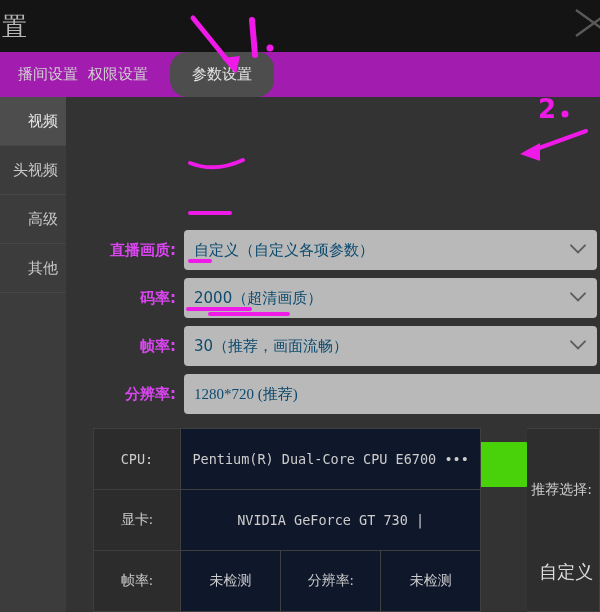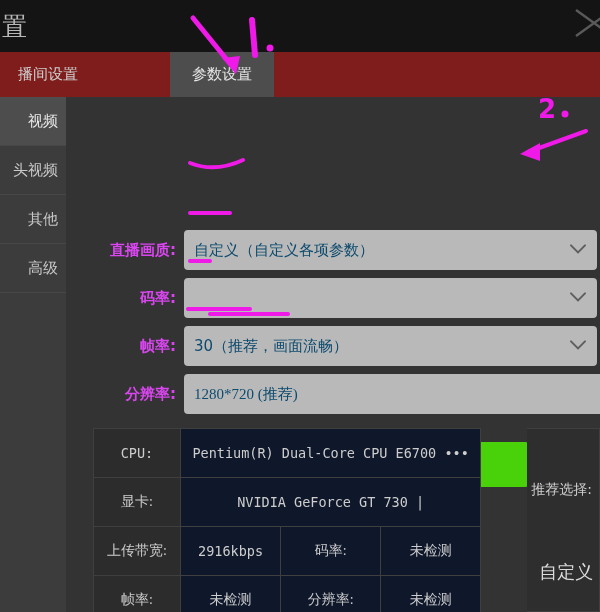--- a/index.html
+++ b/index.html
@@ -23,29 +23,29 @@
   }
   .close-btn {
     position: absolute; right: -16px; top: 6px; width: 44px; height: 34px;
     cursor: pointer;
   }
   .close-btn svg { display:block; }
 
   
   .tabbar {
     position: absolute; left: 0; top: 52px; width: 600px; height: 45px;
-    background: #7f1d1d;
+    background: #a21caf;
   }
   .tab {
     position: absolute; top: 0; height: 45px;
     display: flex; align-items: center; justify-content: center;
     font-size: 15px; color: #cfcfcf; cursor: pointer;
     white-space: nowrap;
   }
-  .tab.active { background: #4d4d4d; color: #e6e6e6; }
+  .tab.active { background: #4d4d4d; color: #e6e6e6; border-radius: 17px; }
 
   
   .sidebar {
     position: absolute; left: 0; top: 97px; width: 66px; height: 515px;
     background: #3c3c3c;
   }
   .side-item {
     position: relative; height: 49px; width: 66px;
     display: flex; align-items: center; justify-content: flex-end;
     padding-right: 8px;
@@ -153,55 +153,59 @@
       <svg width="44" height="34" viewBox="0 0 44 34">
         <path d="M4 4 L40 30 M40 4 L4 30" stroke="#5a5a5a" stroke-width="2.4" fill="none"></path>
       </svg>
     </div>
   </div>
 
   <div class="tabbar">
     <div class="tab" id="tab0" style="left: -8px; width: 112px;">
       <span>播间设置</span>
     </div>
+    <div class="tab" id="tab1" style="left: 66px; width: 104px;">
+      <span>权限设置</span>
+    </div>
     <div class="tab active" id="tab2" style="left: 170px; width: 104px;">
       <span>参数设置</span>
     </div>
   </div>
 
   <div class="sidebar">
     <div class="side-item active">
       <span>视频</span>
     </div>
     <div class="side-item">
       <span>头视频</span>
     </div>
     <div class="side-item">
+      <span>高级</span>
+    </div>
+    <div class="side-item">
       <span>其他</span>
-    </div>
-    <div class="side-item">
-      <span>高级</span>
     </div>
   </div>
 
   <div class="main">
 
     <div class="form-row" id="row0" style="top: 133px; width: 534px;">
       <div class="form-label" style="right: 424px;">直播画质:</div>
       <div class="select" id="sel0" style="left: 118px; width: 413px;">
         <span class="select-value">自定义（自定义各项参数）</span>
         <svg class="chev" viewBox="0 0 18 12">
           <path d="M2 2 L9 9 L16 2" stroke="#5e5e5e" stroke-width="2" fill="none" stroke-linecap="round"></path>
         </svg>
       </div>
     </div>
 
     <div class="form-row" id="row1" style="top: 181px; width: 534px;">
       <div class="form-label" style="right: 424px;">码率:</div>
       <div class="select" id="sel1" style="left: 118px; width: 413px;">
+        <span class="select-value">2000（超清画质）</span>
         <svg class="chev" viewBox="0 0 18 12">
           <path d="M2 2 L9 9 L16 2" stroke="#5e5e5e" stroke-width="2" fill="none" stroke-linecap="round"></path>
         </svg>
       </div>
     </div>
 
     <div class="form-row" id="row2" style="top: 229px; width: 534px;">
       <div class="form-label" style="right: 424px;">帧率:</div>
       <div class="select" id="sel2" style="left: 118px; width: 413px; text-align: center;">
         <span class="select-value">30（推荐，画面流畅）</span>
@@ -233,26 +237,20 @@
         <tbody id="info-body">
             <tr>
               <td class="lbl">CPU:</td>
               <td colspan="3">Pentium(R) Dual-Core  CPU      E6700  •••</td>
             </tr>
             <tr>
               <td class="lbl cn">显卡:</td>
               <td colspan="3">NVIDIA GeForce GT 730  |</td>
             </tr>
             <tr>
-              <td class="lbl cn">上传带宽:</td>
-              <td>2916kbps</td>
-              <td class="cn">码率:</td>
-              <td class="cn">未检测</td>
-            </tr>
-            <tr>
               <td class="lbl cn">帧率:</td>
               <td class="cn">未检测</td>
               <td class="cn">分辨率:</td>
               <td class="cn">未检测</td>
             </tr>
           </tbody>
       </table>
       <div class="reco">
         <div class="reco-title">推荐选择:</div>
         <div class="reco-value">自定义</div>

